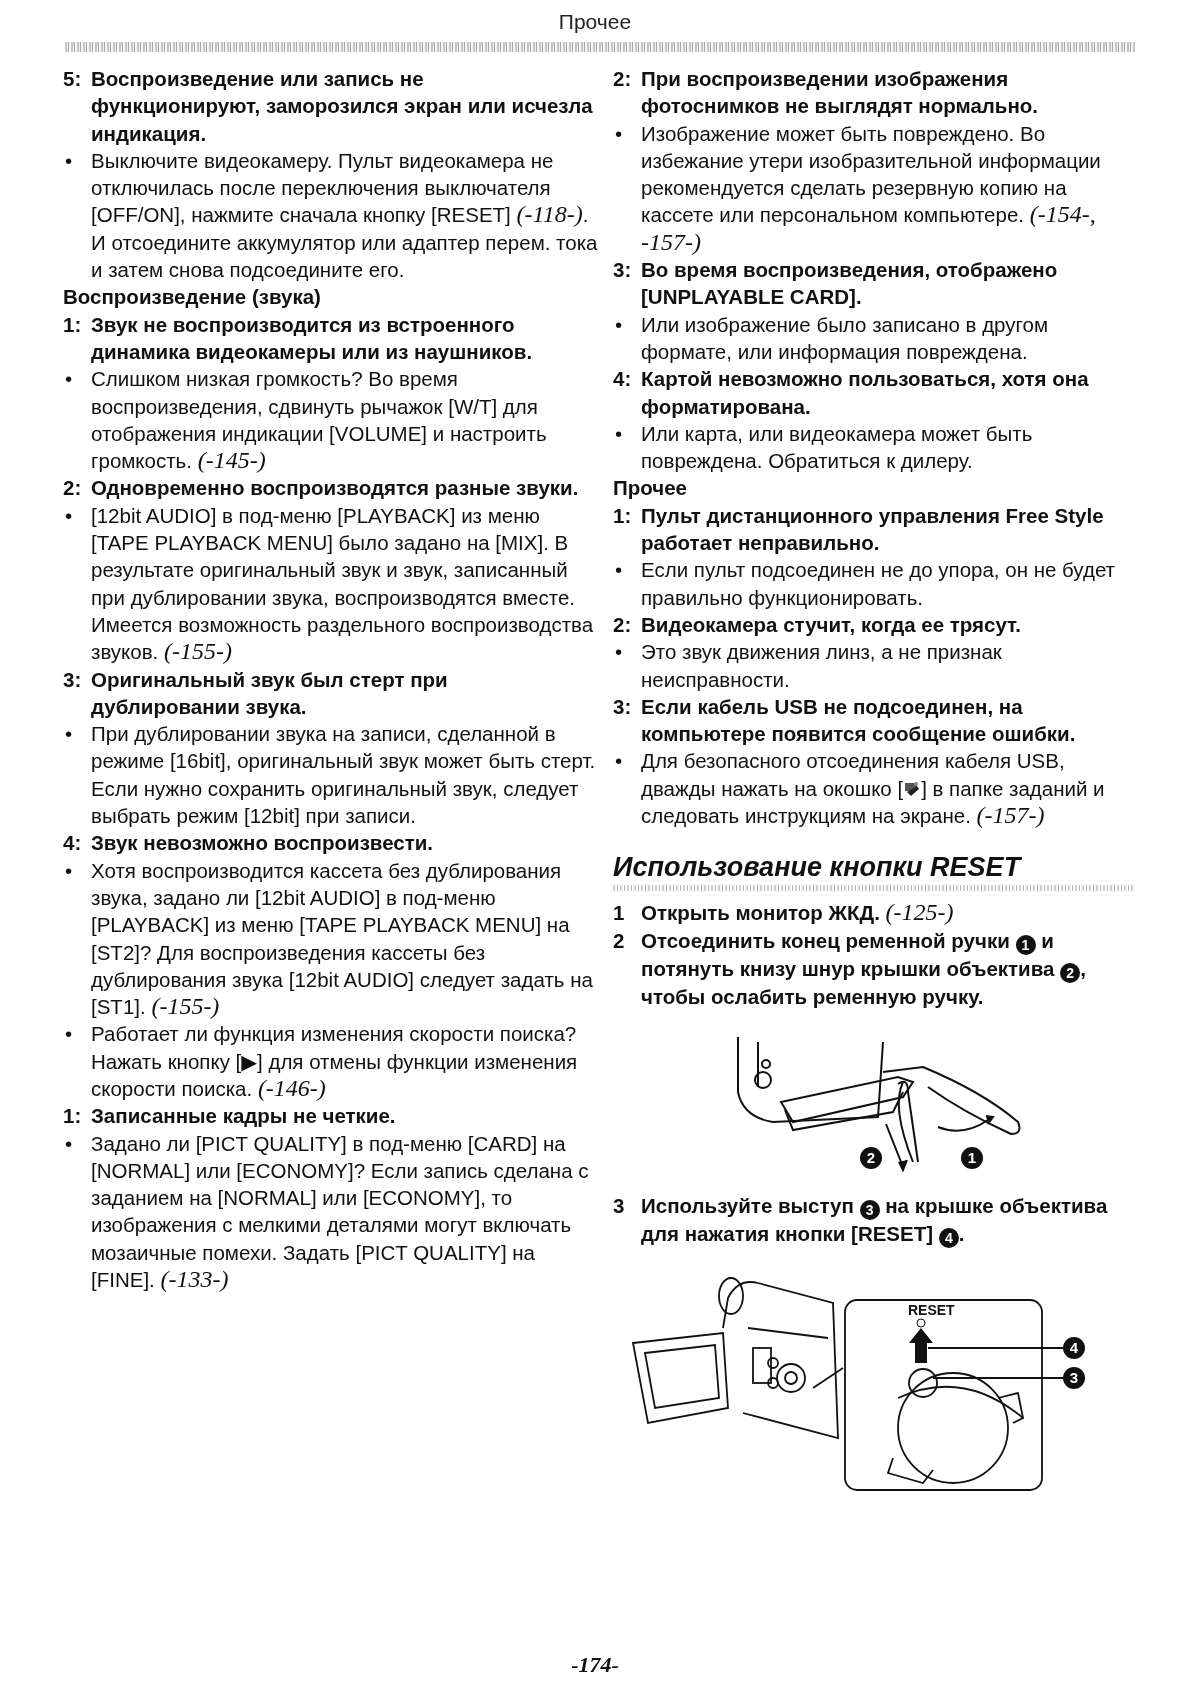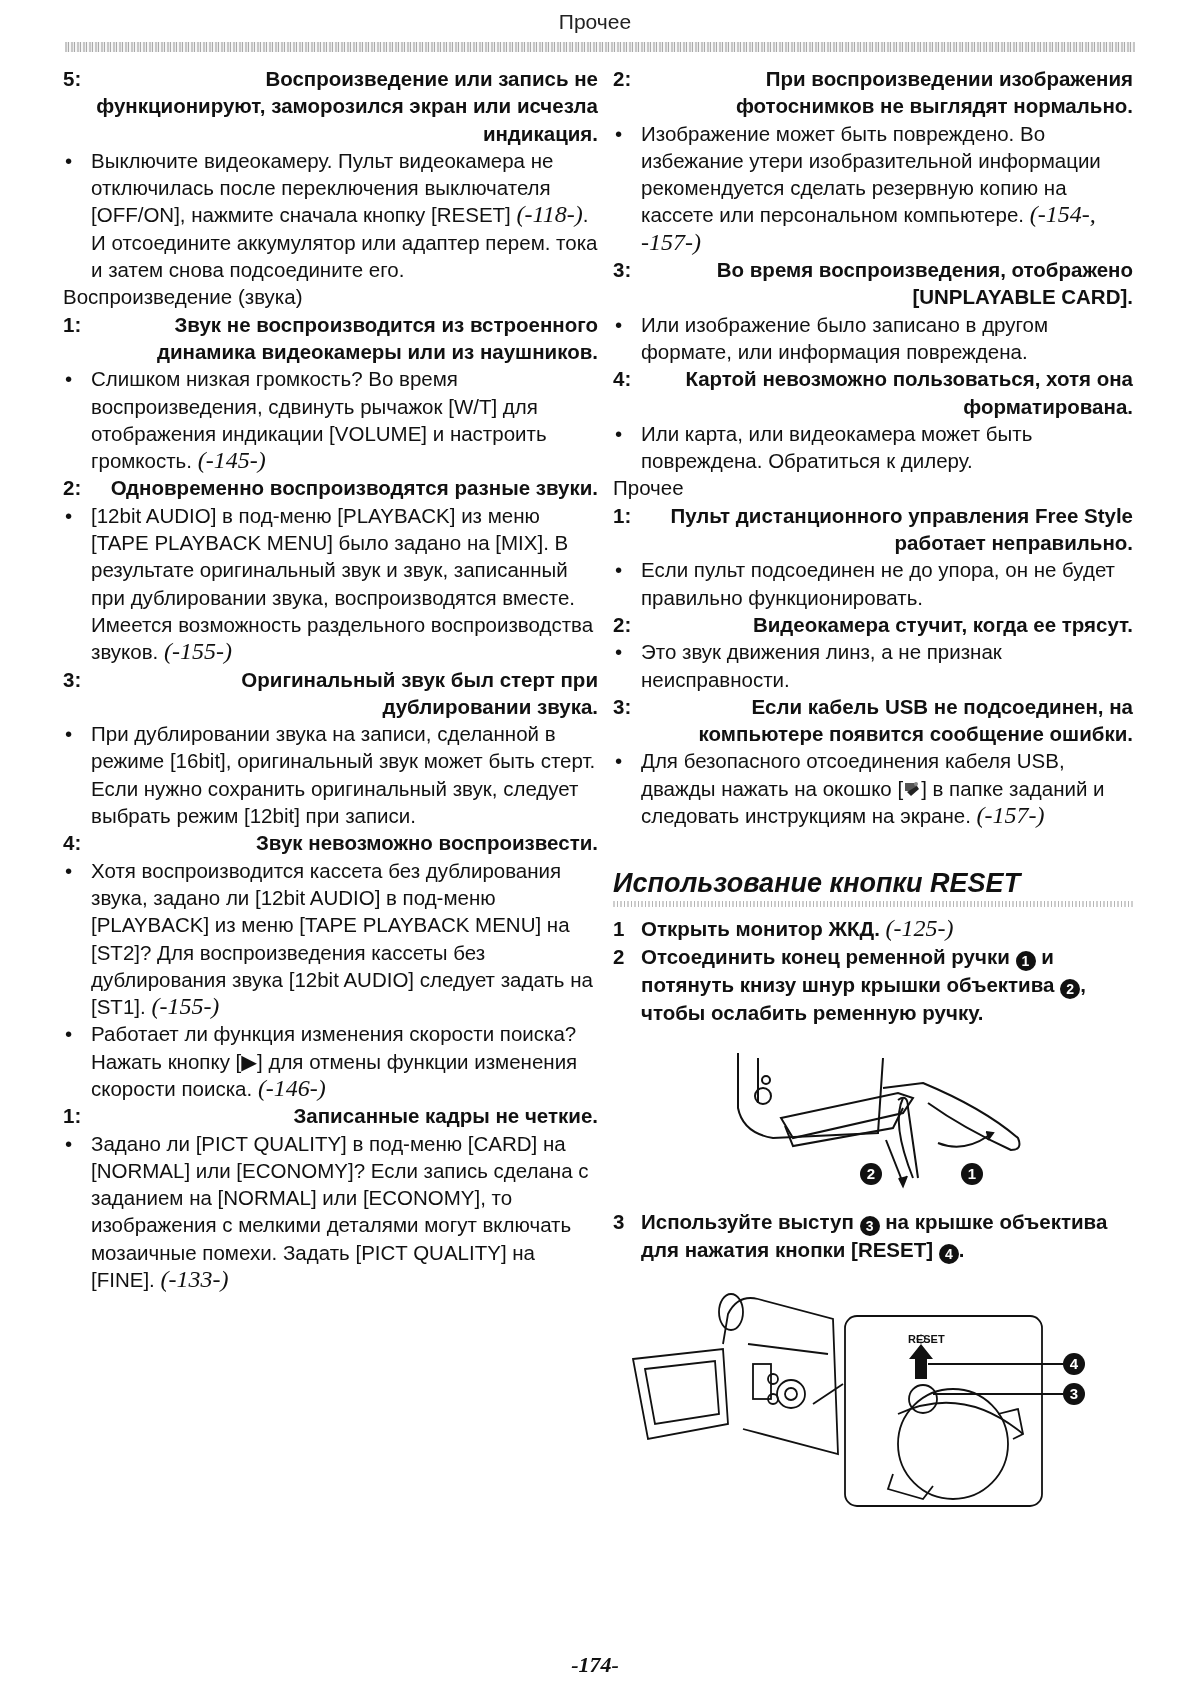--- a/index.html
+++ b/index.html
@@ -18,29 +18,29 @@
       position: absolute; top: 42px; left: 65px; width: 1070px; height: 10px;
       background: repeating-linear-gradient(90deg, #bdbdbd 0 2px, #e8e8e8 2px 3px, #9a9a9a 3px 4px, #f4f4f4 4px 6px);
       opacity: 0.85;
     }
     .column { position: absolute; top: 65px; width: 535px; font-size: 20.5px; line-height: 27.3px; }
     .col-left { left: 63px; }
     .col-right { left: 613px; width: 520px; }
 
     .q { font-weight: bold; display: flex; }
     .q .num { flex: 0 0 28px; }
-    .q .txt { flex: 1; text-align: right; }
-    .section { font-weight: normal; }
+    .q .txt { flex: 1; }
+    .section { font-weight: bold; }
     .bullet { display: flex; }
     .bullet .dot { flex: 0 0 28px; padding-left: 2px; }
     .bullet .txt { flex: 1; }
     .ref { font-family: "Liberation Serif", "DejaVu Serif", serif; font-style: italic; font-size: 24px; }
 
     .reset-heading {
-      margin-top: 38px; font-size: 27px; font-weight: bold; font-style: italic; line-height: 32px;
+      margin-top: 22px; font-size: 27px; font-weight: bold; font-style: italic; line-height: 32px;
     }
     .reset-rule {
       height: 6px; margin: 2px 0 8px 0;
       background: repeating-linear-gradient(90deg, #cfcfcf 0 2px, #ffffff 2px 4px, #b5b5b5 4px 5px, #ffffff 5px 7px);
     }
     .step { font-weight: bold; display: flex; }
     .step .num { flex: 0 0 28px; }
     .step .txt { flex: 1; }
     .circ {
       display: inline-block; width: 20px; height: 20px; border-radius: 50%;
@@ -254,19 +254,19 @@
         <path d="M275 140 Q340 110 400 160"></path>
         <path d="M375 140 L395 135 L400 160 L390 165"></path>
         <path d="M270 200 L265 215 L300 225 L310 212"></path>
       </g>
 
       <path d="M292 105 L292 85 L286 85 L298 70 L310 85 L304 85 L304 105 Z" fill="#111"></path>
       <line x1="305" y1="90" x2="440" y2="90" stroke="#111" stroke-width="2"></line>
       <line x1="310" y1="120" x2="440" y2="120" stroke="#111" stroke-width="2"></line>
       <circle cx="298" cy="65" r="4" fill="none" stroke="#111" stroke-width="1"></circle>
     </svg>
-    <span style="position:absolute; left:285px; top:46px; font-size:11px; font-weight:bold; line-height:12px;margin-top:13px;">RESET</span>
+    <span style="position:absolute; left:285px; top:46px; font-size:14px; font-weight:bold; line-height:12px;">RESET</span>
     <span class="fig-label" style="left:440px; top:79px;">4</span>
     <span class="fig-label" style="left:440px; top:109px;">3</span>
   </div>
 </div>
 
 <div class="page-number">-174-</div>
 
 </body></html>

